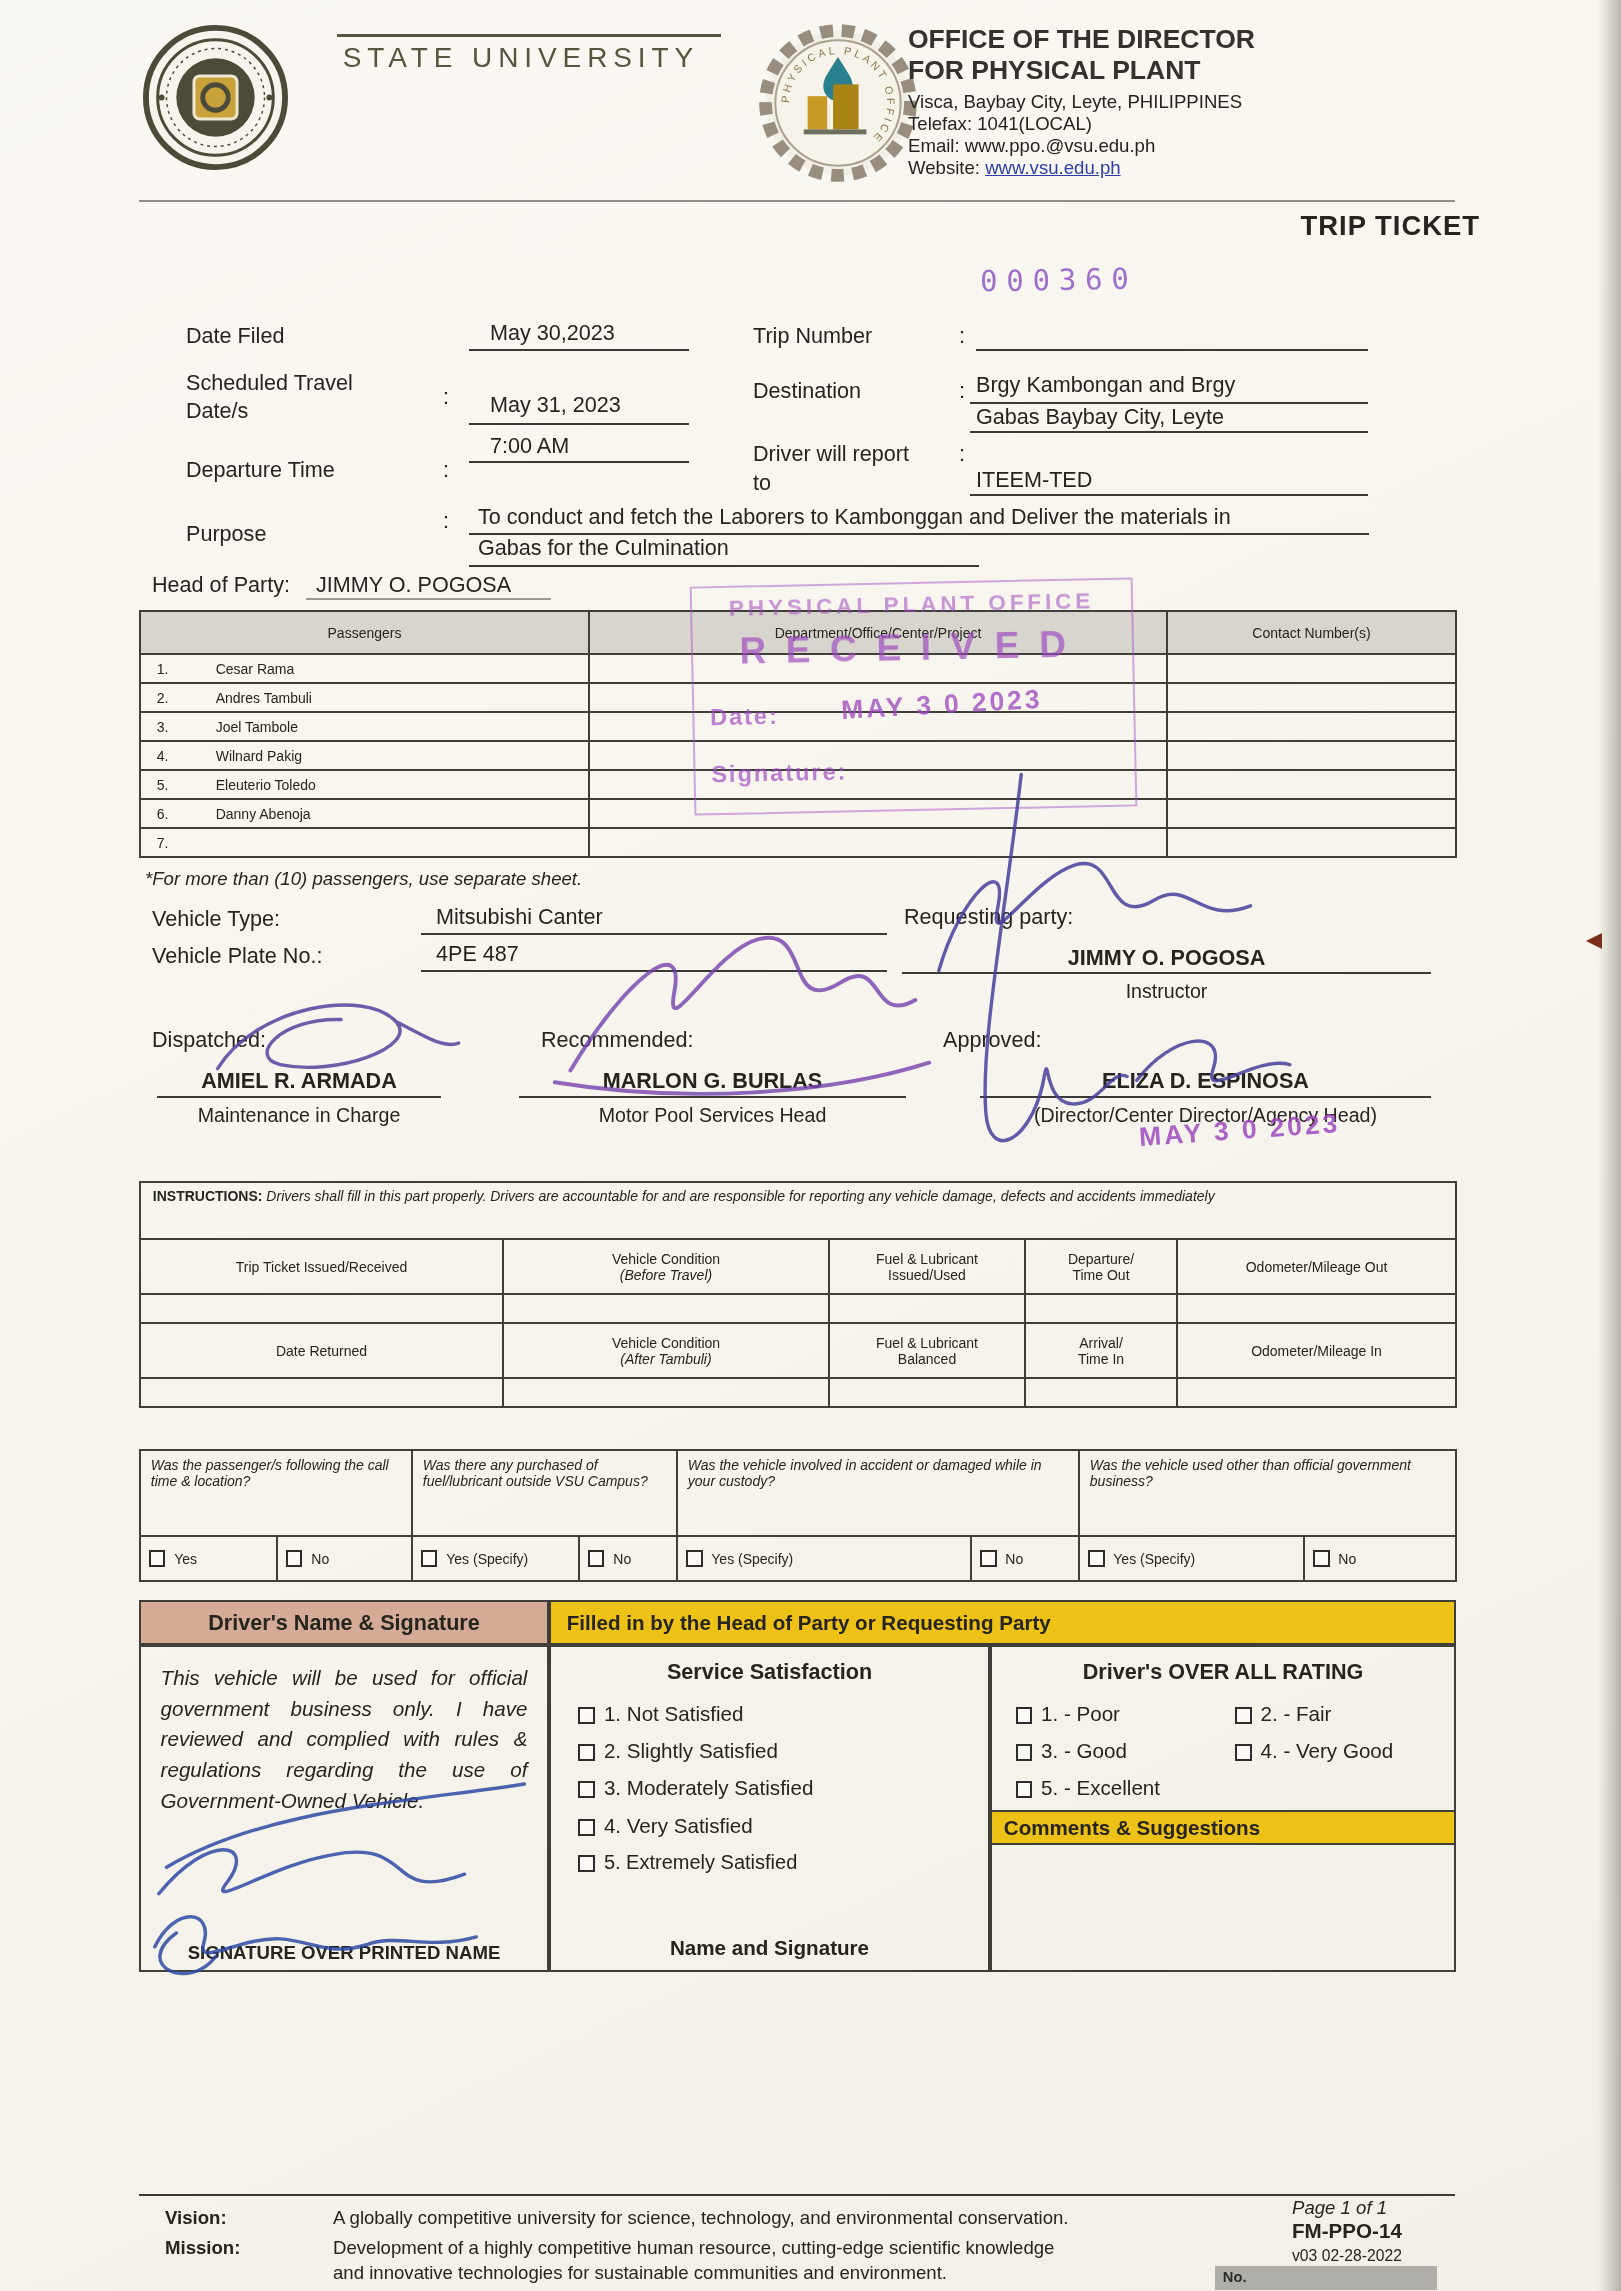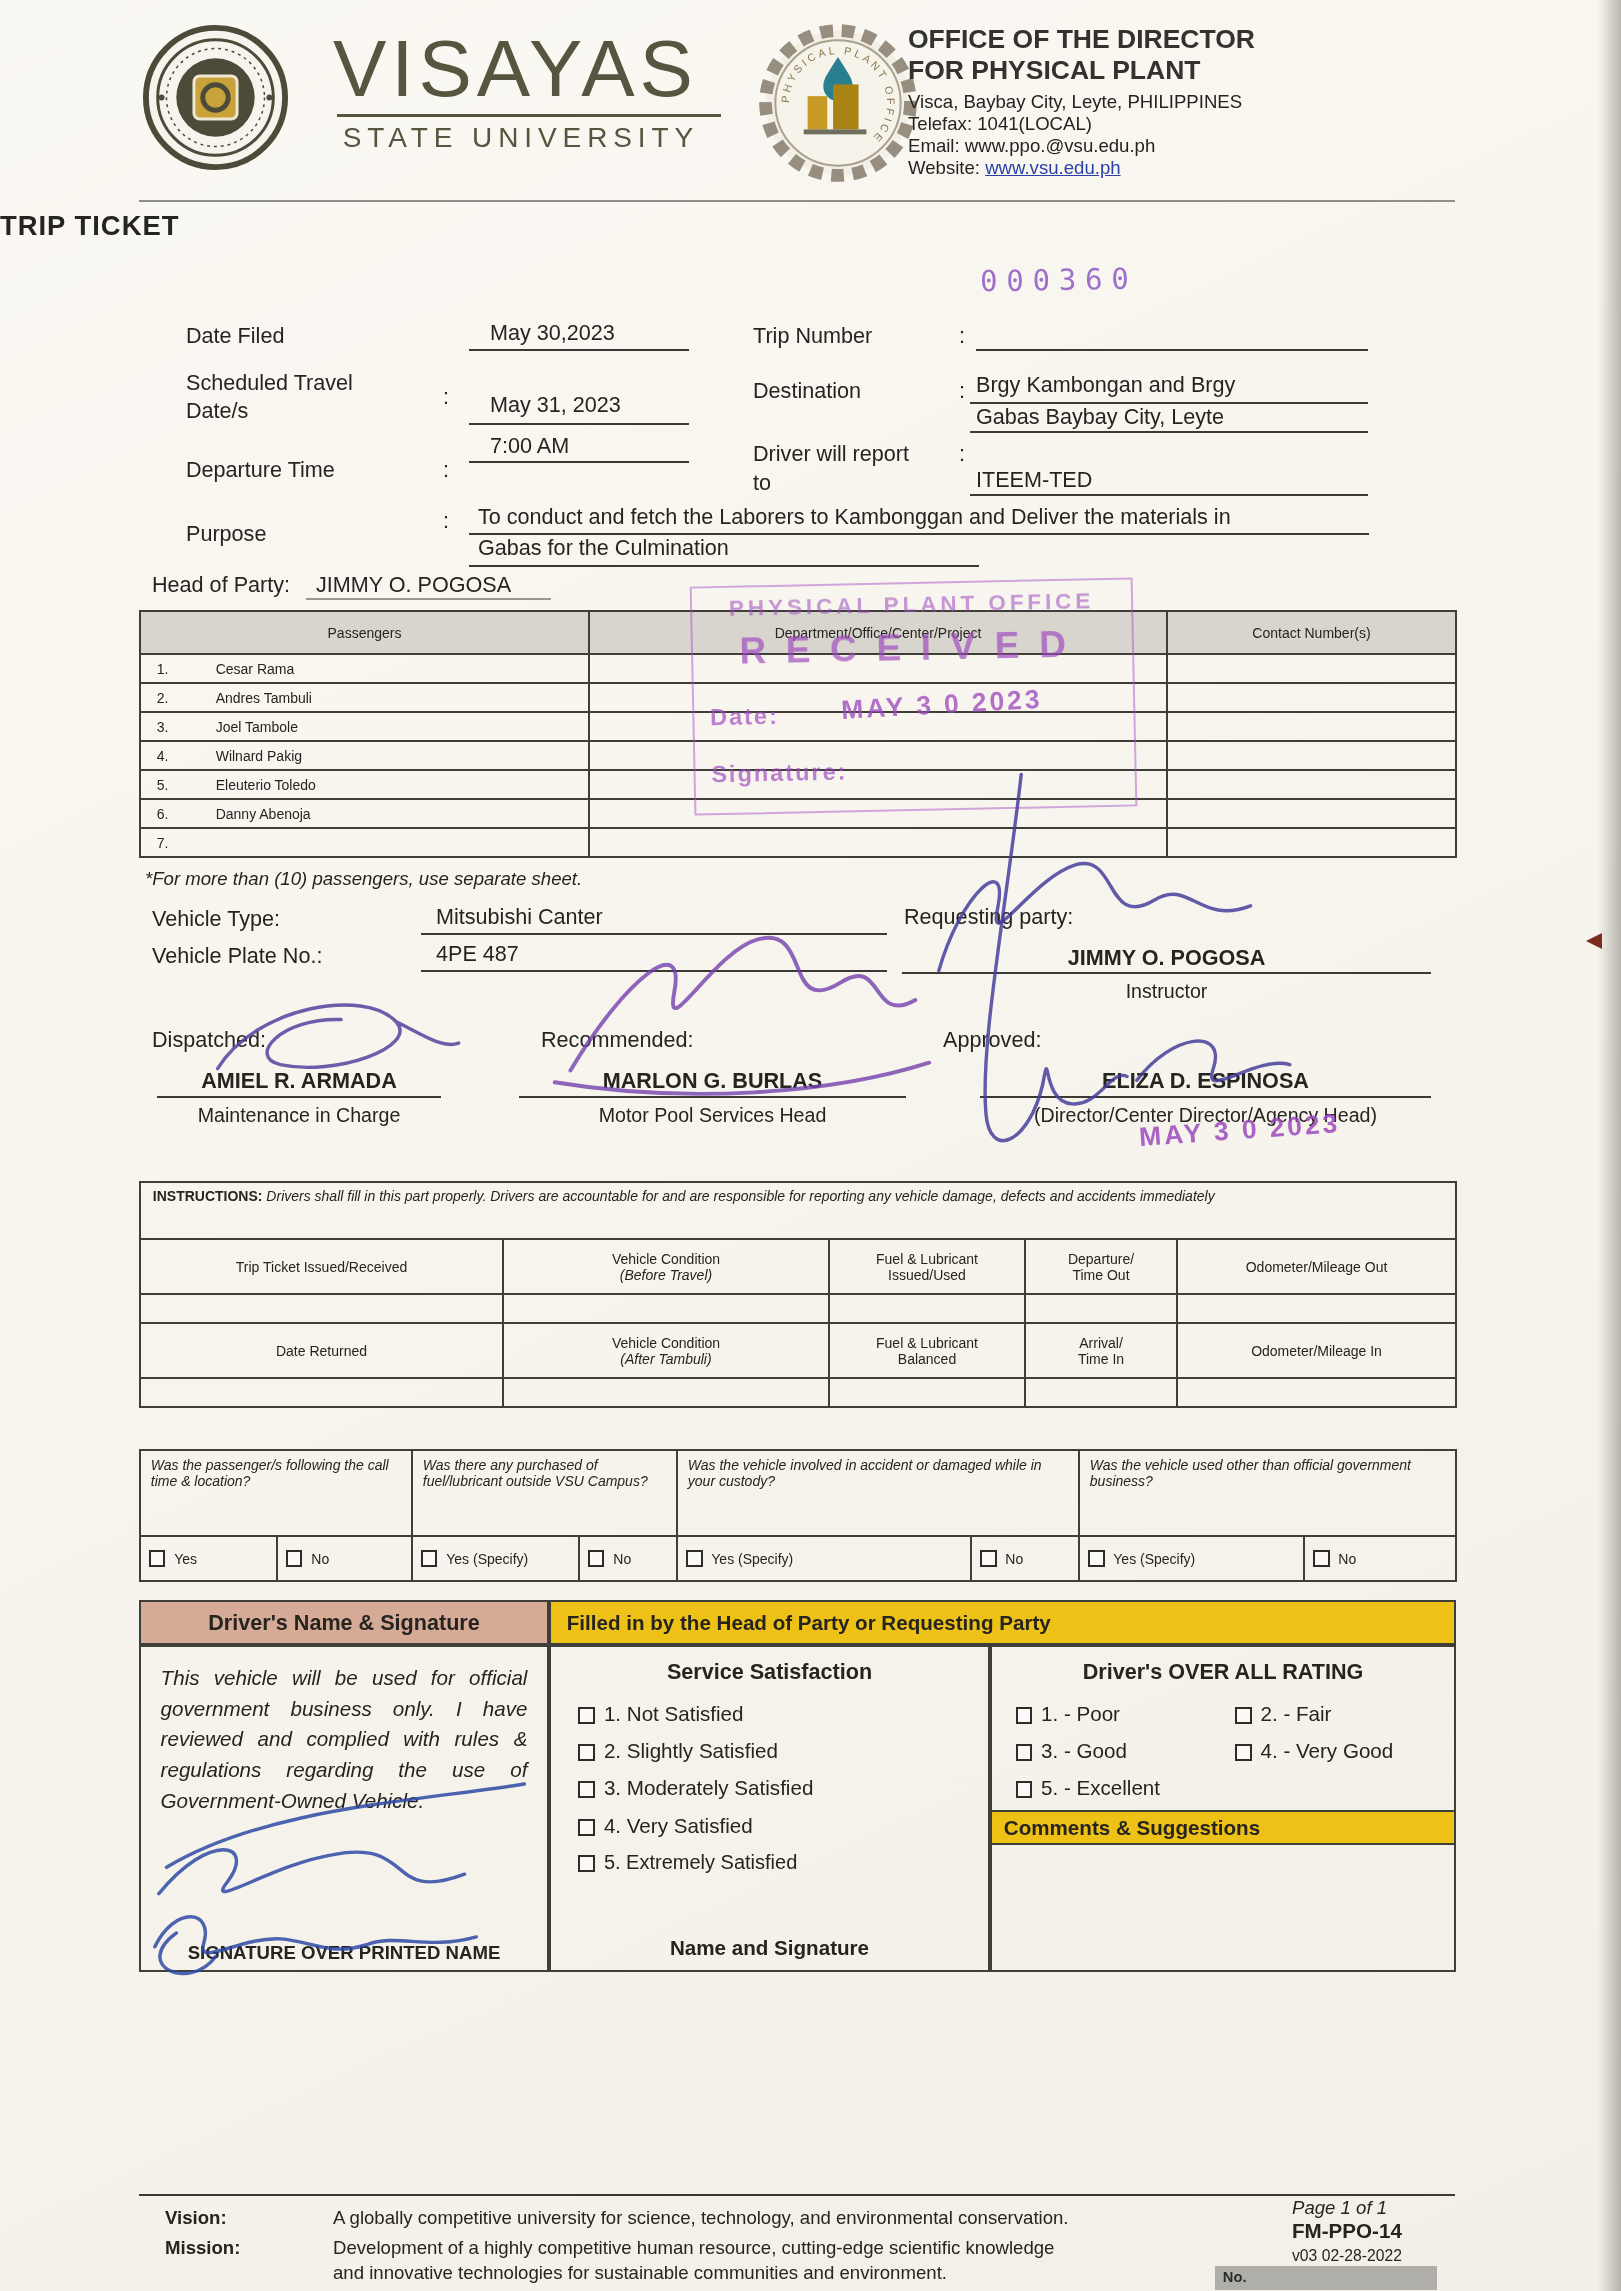--- a/index.html
+++ b/index.html
@@ -53,21 +53,20 @@
       <circle cx="75" cy="75" r="50" fill="none" stroke="#4c4a38" stroke-width="1.5" stroke-dasharray="3 4"></circle>
       <circle cx="75" cy="75" r="40" fill="#4c4a38"></circle>
       <rect x="53" y="53" width="44" height="44" rx="6" fill="#c9a23c" stroke="#efe8d0" stroke-width="3"></rect>
       <circle cx="75" cy="75" r="13" fill="none" stroke="#4c4a38" stroke-width="5"></circle>
       <circle cx="20" cy="75" r="3" fill="#4c4a38"></circle>
         <circle cx="130" cy="75" r="3" fill="#4c4a38"></circle>
     </svg>
   </div>
 
   <div class="abs" style="left:333px;top:29px">
-    <div style="font-size:80px;letter-spacing:4.9px;color:#56553f;line-height:1">VISAYAS</div>
     <div style="height:2.9px;background:#56553f;margin:4.9px 0 4.9px 3.9px;width:384px"></div>
     <div style="font-size:28px;letter-spacing:5.9px;color:#56553f;padding-left:9.8px">STATE UNIVERSITY</div>
   </div>
 
   <div class="abs" style="left:745px;top:9.8px;width:186px;height:186px">
     <svg width="186" height="186" viewBox="0 0 190 190">
       <circle cx="95" cy="95" r="74" fill="#f2efe7" stroke="#978e80" stroke-width="13" stroke-dasharray="13 9"></circle>
       <circle cx="95" cy="95" r="64" fill="#f6f3ea" stroke="#aaa08e" stroke-width="2"></circle>
       <defs>
           <path id="ppoArc" d="M95,95 m-50,0 a50,50 0 1,1 100,0 a50,50 0 1,1 -100,0"></path>
@@ -83,21 +82,21 @@
   <div class="abs" style="left:908px;top:23.5px">
     <div class="b" style="font-size:26.5px;color:#33322c">OFFICE OF THE DIRECTOR</div>
     <div class="b" style="font-size:26.5px;color:#33322c">FOR PHYSICAL PLANT</div>
     <div class="sm" style="margin-top:5.9px">Visca, Baybay City, Leyte, PHILIPPINES</div>
     <div class="sm">Telefax: 1041(LOCAL)</div>
     <div class="sm">Email: www.ppo.@vsu.edu.ph</div>
     <div class="sm"><span>Website:</span> <span style="color:#2b3fa8;text-decoration:underline">www.vsu.edu.ph</span></div>
   </div>
 
   <div class="rule" style="left:139px;top:200px;width:1316px;opacity:.55"></div>
-  <div class="abs b" style="left:0;top:210px;width:1480px;text-align:left;font-size:27.4px;letter-spacing:1px">TRIP TICKET</div>
+  <div class="abs b" style="left:0;top:210px;width:1480px;text-align:right;font-size:27.4px;letter-spacing:1px">TRIP TICKET</div>
 
   <div class="nstamp">000360</div>
 
   <span class="abs lbl" style="left:186px;top:323px">Date Filed</span>
   <span class="abs lbl" style="left:490px;top:320px">May 30,2023</span>
   <div class="rule" style="left:469px;top:349px;width:220px"></div>
   <span class="abs lbl" style="left:753px;top:323px">Trip Number</span>
   <span class="abs lbl" style="left:959px;top:323px">:</span>
   <div class="rule" style="left:976px;top:349px;width:392px"></div>
 

